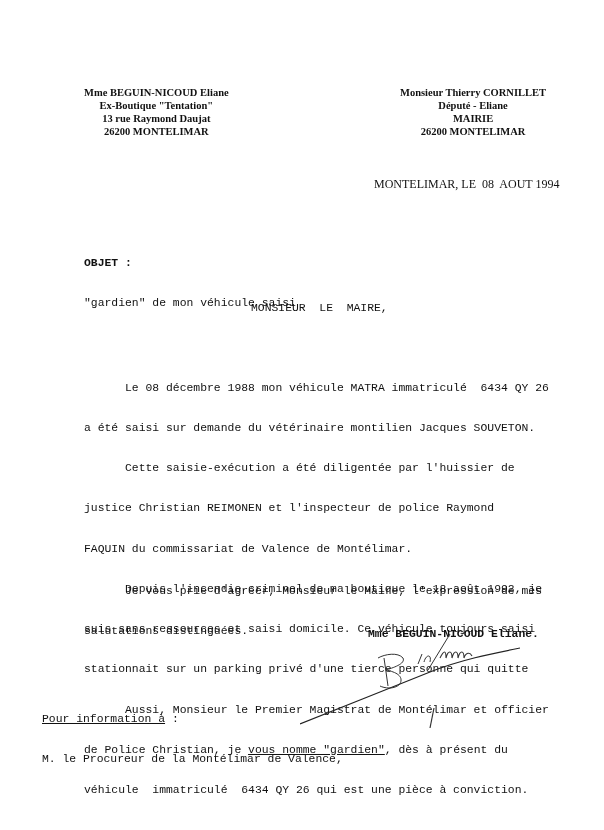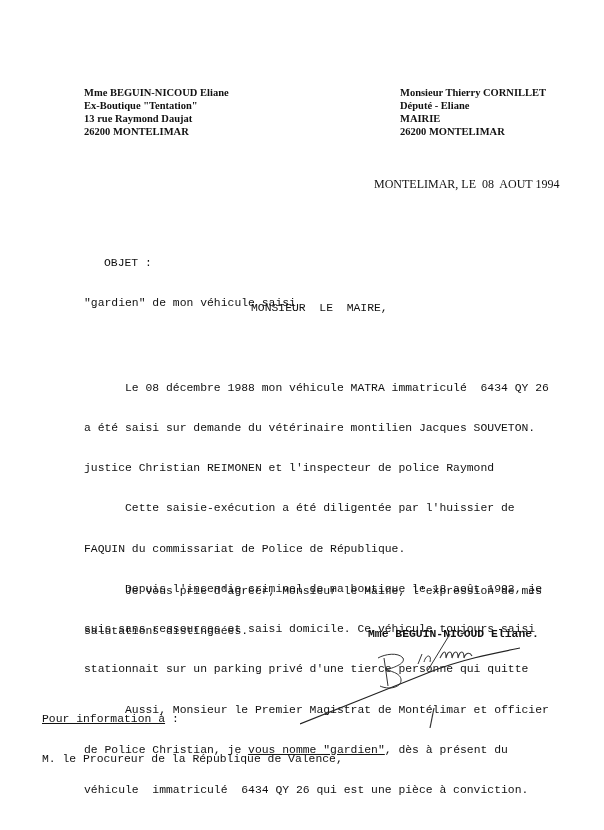--- a/index.html
+++ b/index.html
@@ -1,28 +1,28 @@
 <!DOCTYPE html>
 <html><head>
   <meta charset="utf-8">
   <style>
     html, body { margin: 0; padding: 0; }
     body {
       width: 604px; height: 830px; background: #ffffff; position: relative; overflow: hidden;
       color: #111;
     }
-    .serif-bold { font-family: "Liberation Serif", serif; font-weight: bold; font-size: 10.5px; line-height: 13px; }
+    .serif-bold { font-family: "Liberation Serif", serif; font-weight: bold; font-size: 10.5px; line-height: 13px; text-align: center; }
     .serif { font-family: "Liberation Serif", serif; font-size: 12px; line-height: 13px; }
     .mono { font-family: "Liberation Mono", monospace; font-size: 11.4px; line-height: 13.4px; white-space: pre; }
     .abs { position: absolute; }
     .sender { left: 84px; top: 86px; }
     .recipient { left: 400px; top: 86px; }
     .dateline { left: 374px; top: 178px; }
     .objet { left: 84px; top: 230px; }
-    .objet .label { font-weight: normal; margin-left: 20px; }
+    .objet .label { font-weight: bold; }
     .salutation { left: 251px; top: 302px; }
     .body-text { left: 84px; top: 355px; }
     .u { text-decoration: underline; }
     .closing { left: 84px; top: 558px; }
     .signname { left: 368px; top: 628px; font-weight: bold; }
     .sigsvg { left: 300px; top: 628px; }
     .info { left: 42px; top: 698px; margin-top: 15px; }
     .info-label { text-decoration: underline; }
     .cc { left: 42px; top: 726px; }
   </style>
@@ -48,23 +48,23 @@
 <div class="abs objet mono">
   <div class="label">OBJET :</div>
   <div>"gardien" de mon véhicule saisi</div>
 </div>
 
 <div class="abs salutation mono">MONSIEUR  LE  MAIRE,</div>
 
 <div class="abs body-text mono">
   <div>      Le 08 décembre 1988 mon véhicule MATRA immatriculé  6434 QY 26</div>
   <div>a été saisi sur demande du vétérinaire montilien Jacques SOUVETON.</div>
+  <div>      Cette saisie-exécution a été diligentée par l'huissier de</div>
   <div>justice Christian REIMONEN et l'inspecteur de police Raymond</div>
-  <div>      Cette saisie-exécution a été diligentée par l'huissier de</div>
-  <div>FAQUIN du commissariat de Police de République.</div>
+  <div>FAQUIN du commissariat de Valence de Montélimar.</div>
   <div>      Depuis l'incendie criminel de ma boutique le 18 août 1992, je</div>
   <div>suis sans ressources et saisi domicile. Ce véhicule toujours saisi</div>
   <div>stationnait sur un parking privé d'une tierce personne qui quitte</div>
   <div>      Aussi, Monsieur le Premier Magistrat de Montélimar et officier</div>
   <div><span>de Police Christian, je </span><span class="u">vous nomme "gardien"</span><span>, dès à présent du</span></div>
   <div>véhicule  immatriculé  6434 QY 26 qui est une pièce à conviction.</div>
   
   
 </div>
 
@@ -81,16 +81,16 @@
   <path d="M84 30 L88 58" stroke="#333" stroke-width="1" fill="none"></path>
   <path d="M118 36 L122 26 M124 34 C126 26, 132 26, 130 34" stroke="#333" stroke-width="1" fill="none"></path>
   <path d="M128 42 L150 6" stroke="#333" stroke-width="1" fill="none"></path>
   <path d="M140 30 C144 22, 146 22, 146 30 C148 22, 152 22, 152 30 C154 22, 158 22, 158 30 C160 22, 164 22, 164 30 C166 24, 170 24, 172 28" stroke="#333" stroke-width="1.1" fill="none"></path>
   <path d="M134 80 L130 100" stroke="#333" stroke-width="1.2" fill="none"></path>
 </svg>
 
 <div class="abs info mono"><span class="info-label">Pour information à</span><span> :</span></div>
 
 <div class="abs cc mono">
-  <div>M. le Procureur de la République de Valence,</div>
+  <div>M. le Procureur de la Montélimar de Valence,</div>
   
   
 </div>
 
 </body></html>

